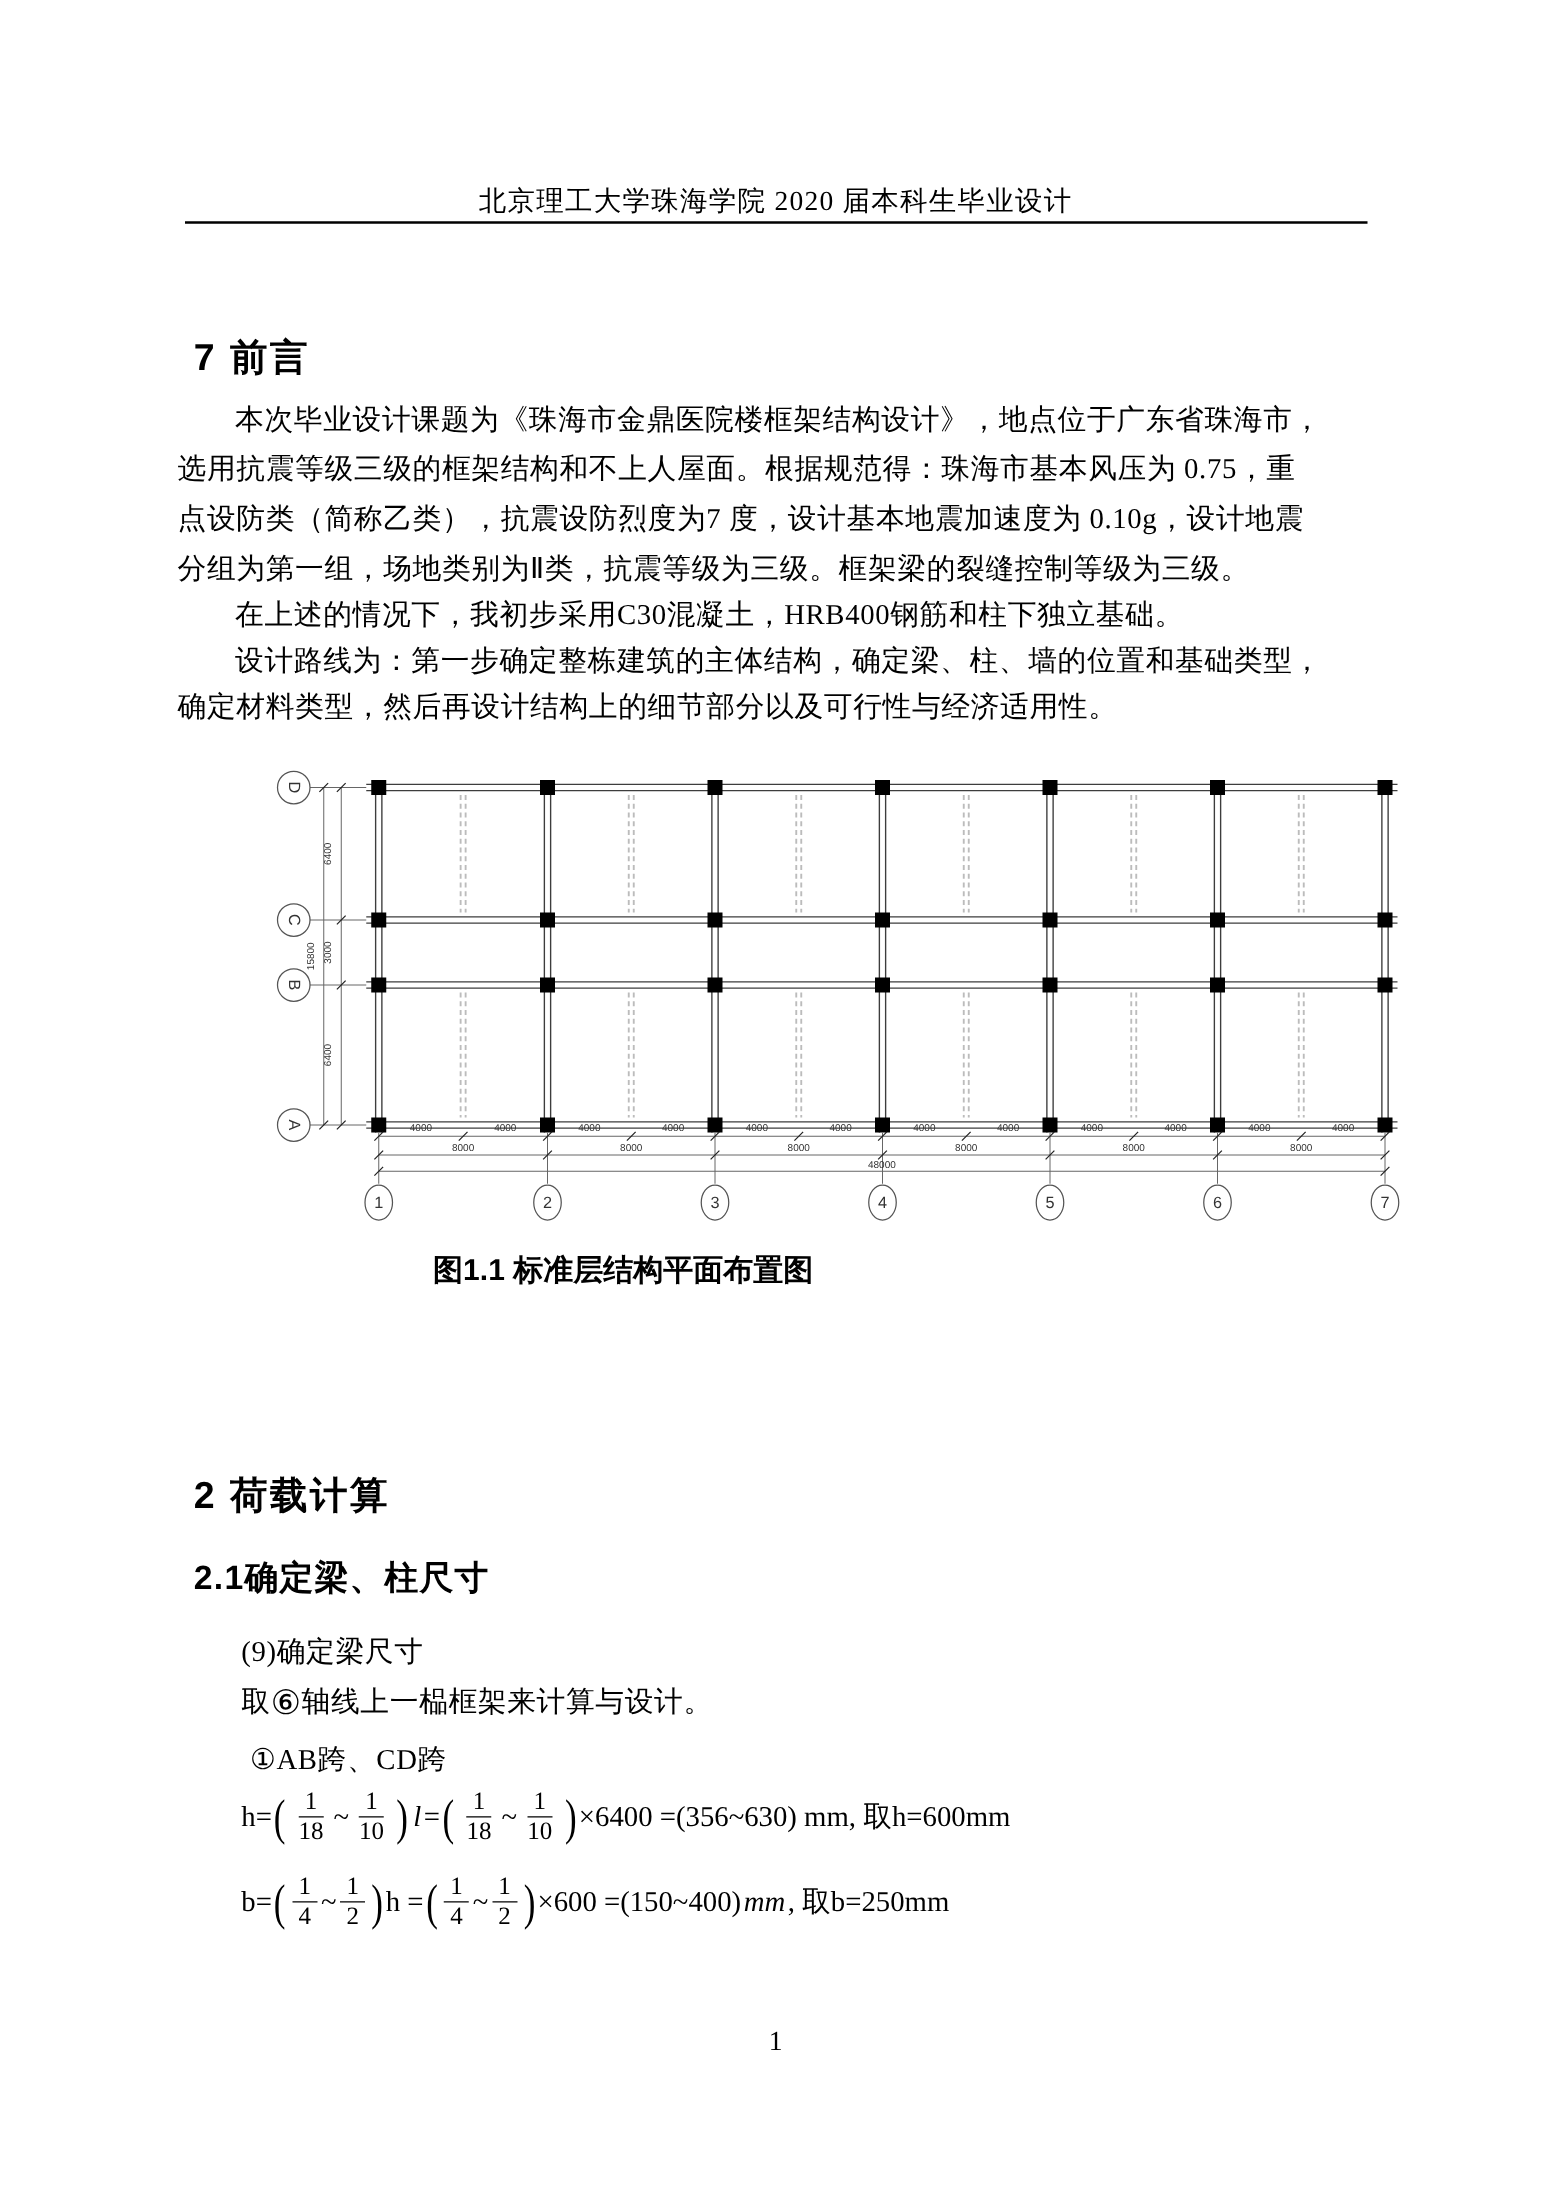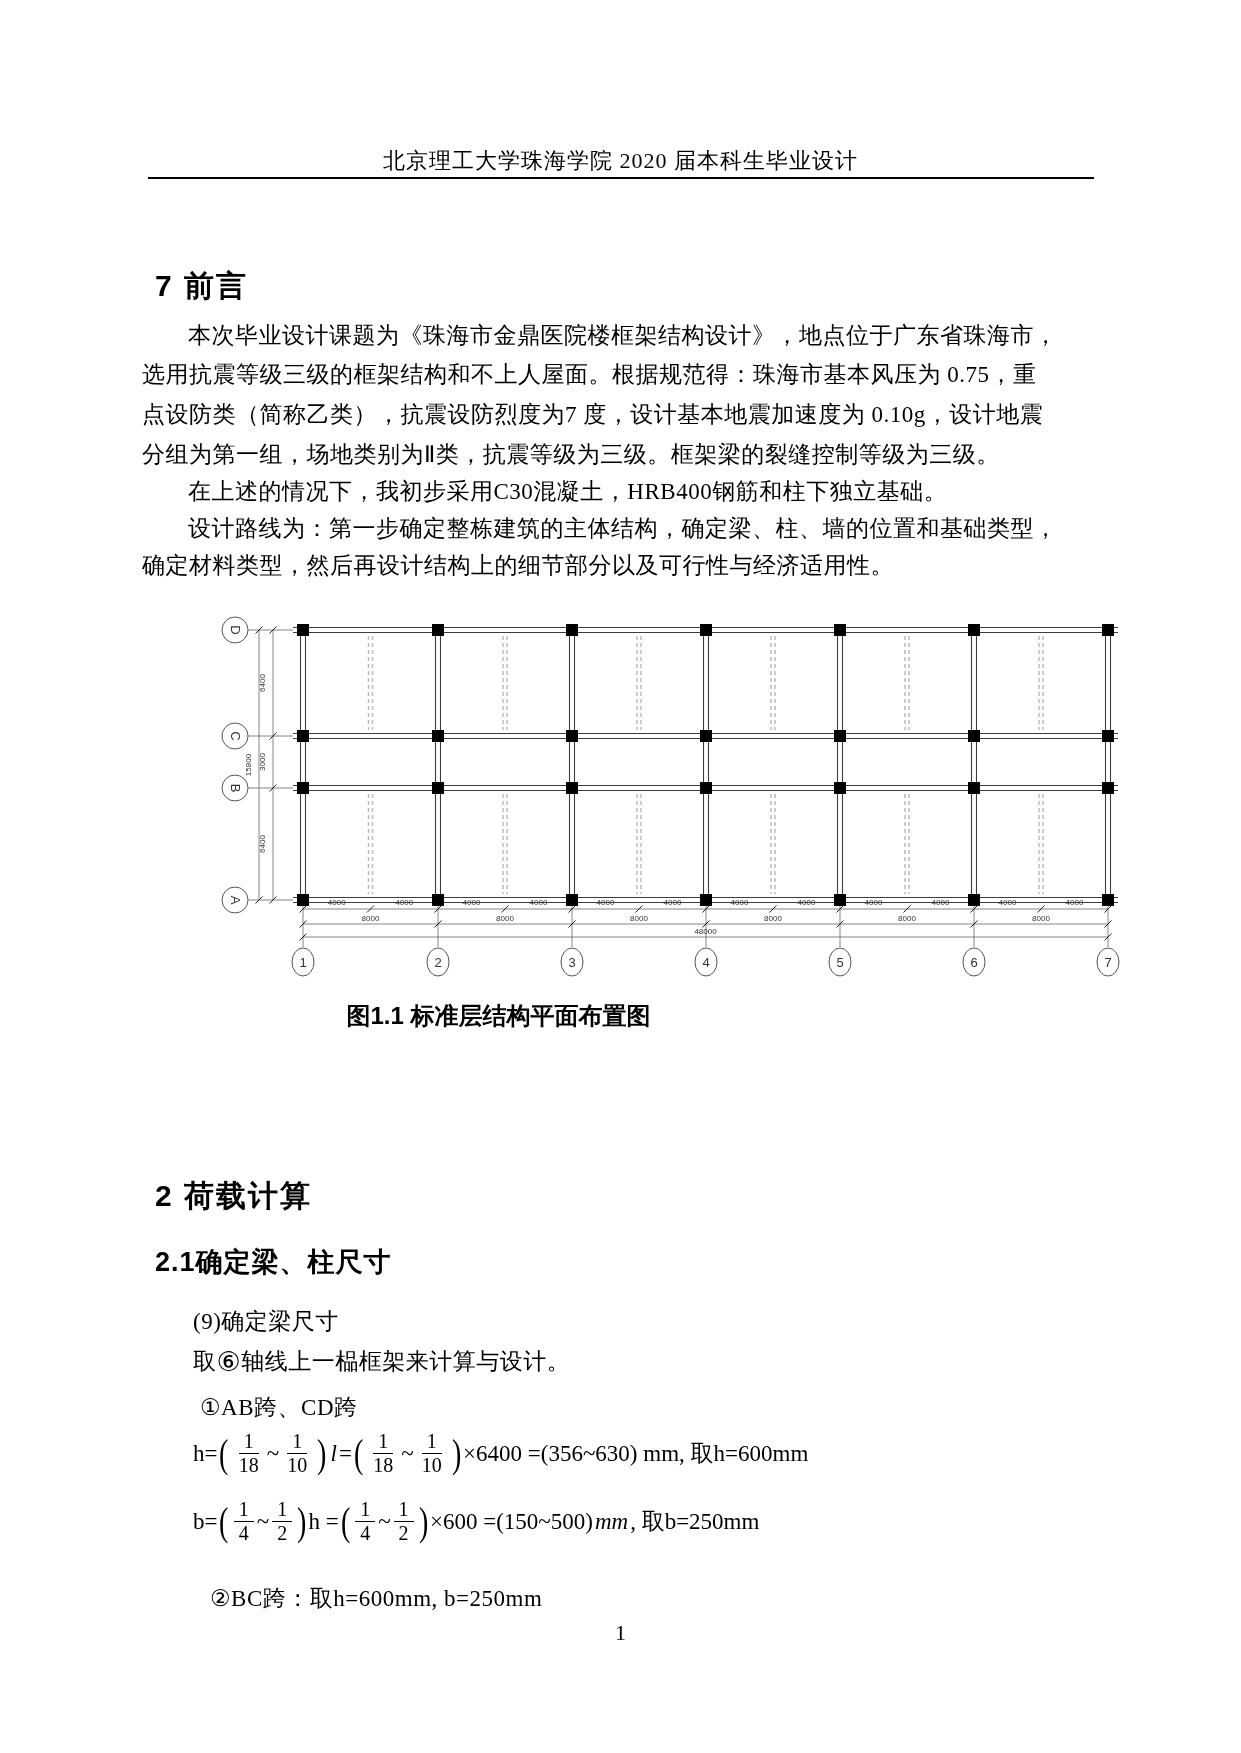--- a/index.html
+++ b/index.html
@@ -266,21 +266,20 @@
       <span class="frac">
         <span class="num">1</span>
         <span class="den">4</span>
       </span>
       <span>~</span>
       <span class="frac">
         <span class="num">1</span>
         <span class="den">2</span>
       </span>
       <span class="paren">)</span>
-      <span>×600 =(150~500)</span>
+      <span>×600 =(150~400)</span>
       <span class="it">mm</span>
       <span>, 取b=250mm</span>
     </div>
 
-  <div class="abs bodyline" style="top:1583px;left:210px;">②BC跨：取h=600mm, b=250mm</div>
 
   <div class="abs footer-page">1</div>
 </div>
 
 </body></html>

